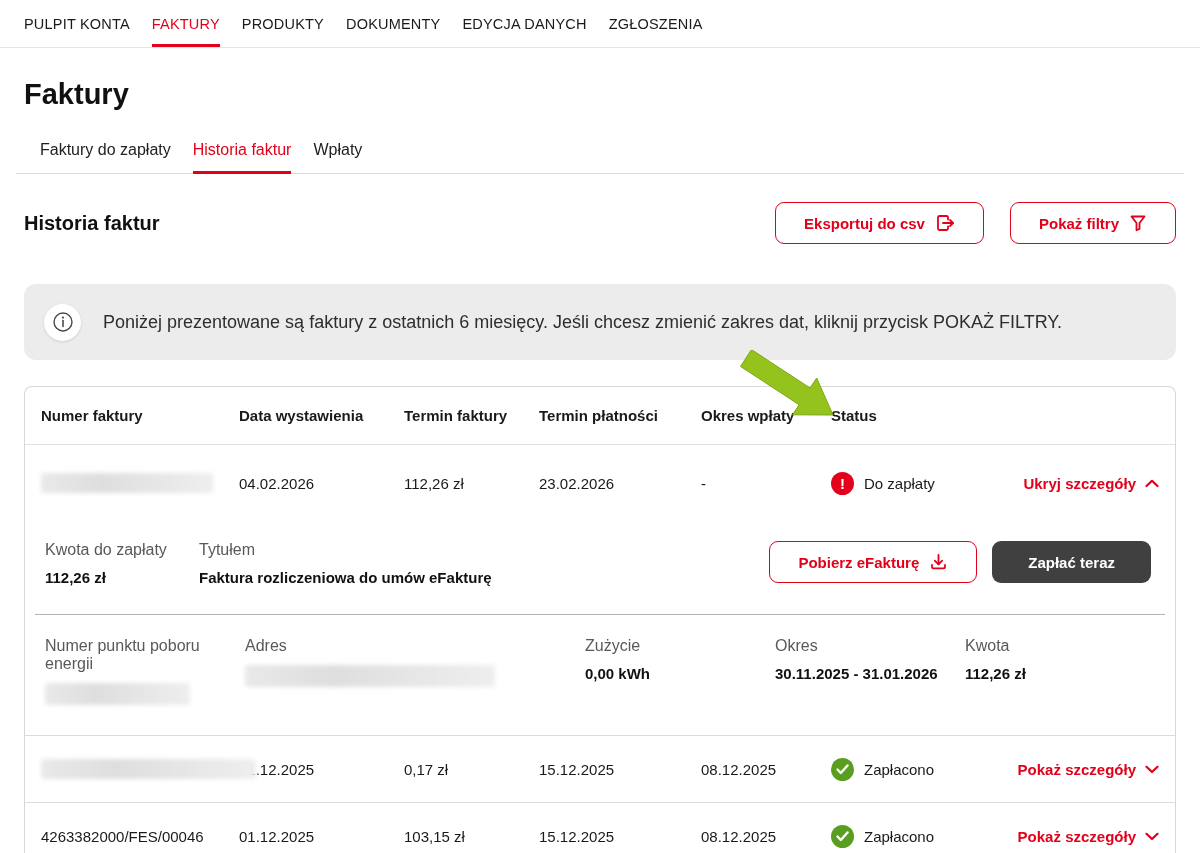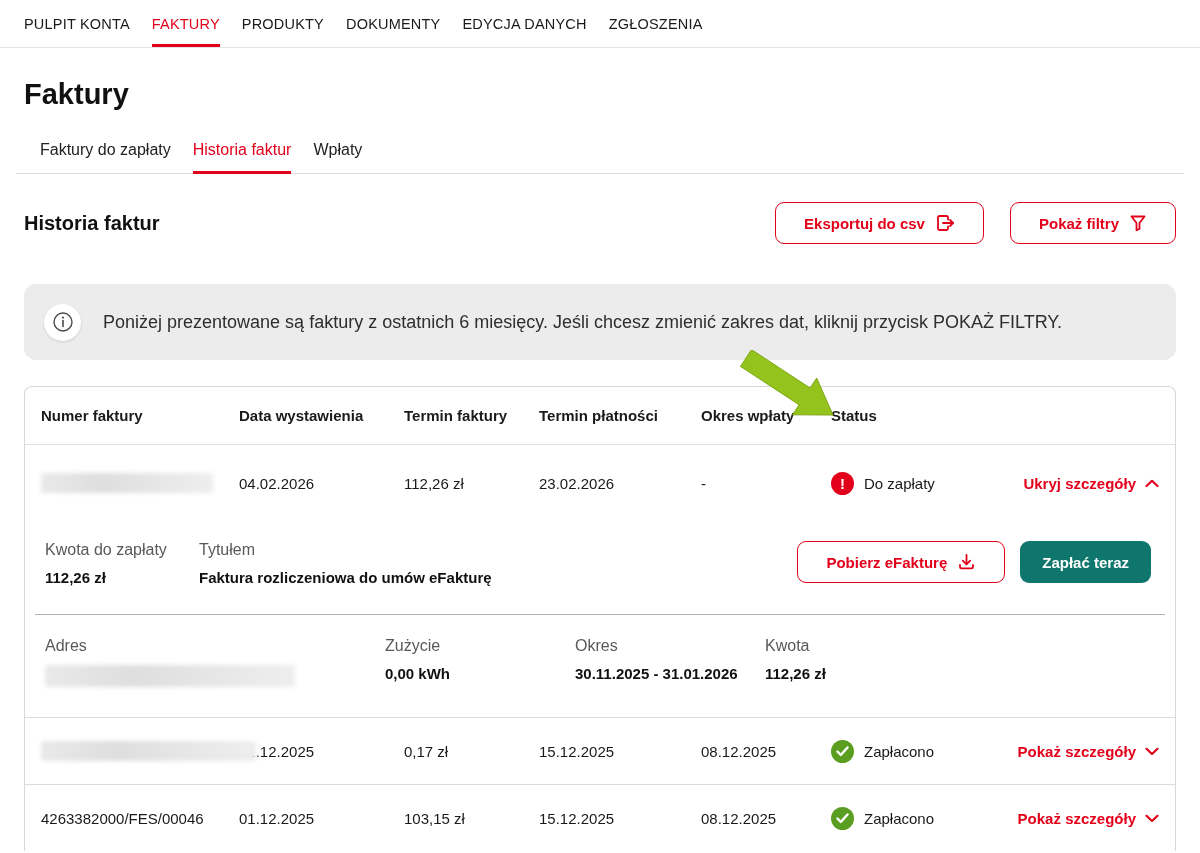--- a/index.html
+++ b/index.html
@@ -86,22 +86,22 @@
     font-size: 15px;
     font-weight: 700;
     font-family: inherit;
     cursor: pointer;
   }
   .btn-solid {
     display: inline-flex;
     align-items: center;
     justify-content: center;
     height: 42px;
-    padding: 0 22px;
-    background: #0f766e;
+    padding: 0 36px;
+    background: #404040;
     border: none;
     border-radius: 9px;
     color: #fff;
     font-size: 15px;
     font-weight: 700;
     font-family: inherit;
     cursor: pointer;
   }
 
   
@@ -309,20 +309,24 @@
       </button>
       <button class="btn-solid">
         <span>Zapłać teraz</span>
       </button>
     </div>
   </div>
 
   <hr class="inner-sep">
 
   <div class="details-2">
+    <div class="dcol d2-c1">
+      <div class="dlabel">Numer punktu poboru energii</div>
+      <div class="blurbox" style="width:145px;height:22px;margin-top:2px"></div>
+    </div>
     <div class="dcol d2-c2">
       <div class="dlabel">Adres</div>
       <div class="blurbox" style="width:250px;height:22px;margin-top:2px"></div>
     </div>
     <div class="dcol d2-c3">
       <div class="dlabel">Zużycie</div>
       <div class="dvalue">0,00 kWh</div>
     </div>
     <div class="dcol d2-c4">
       <div class="dlabel">Okres</div>

